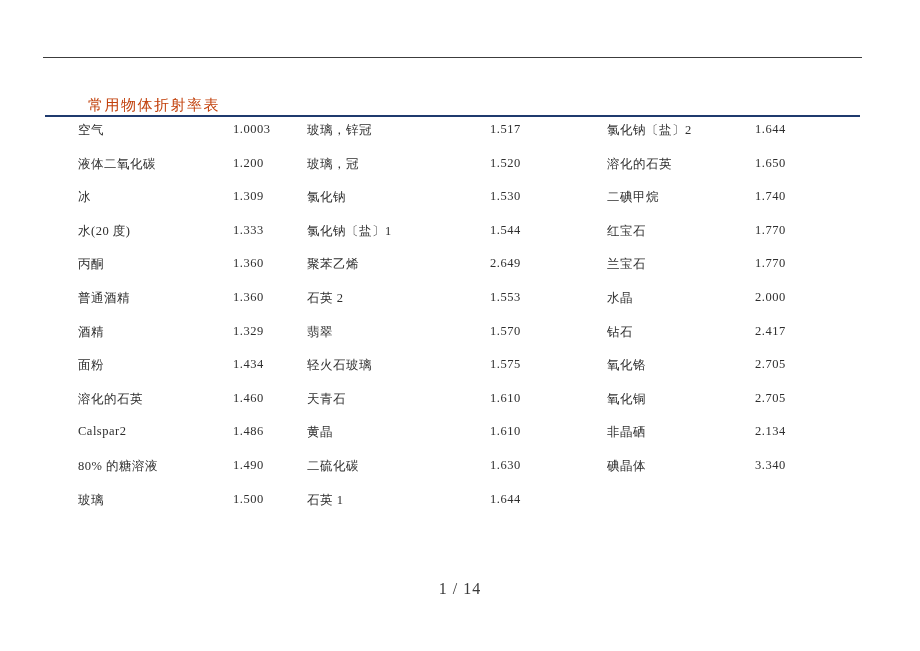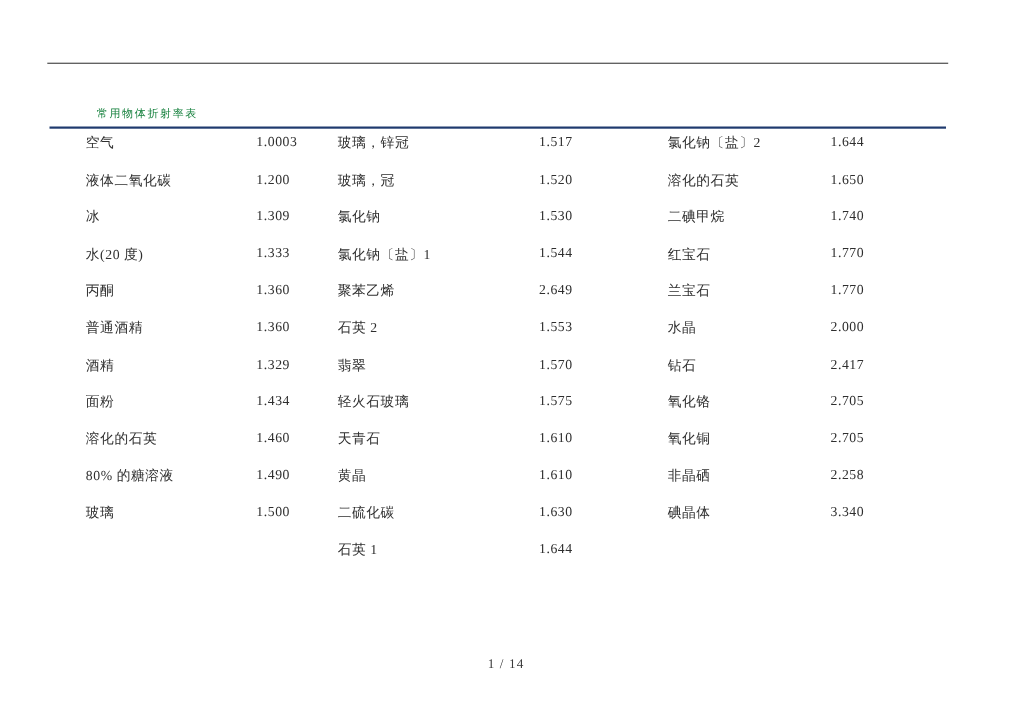--- a/index.html
+++ b/index.html
@@ -22,22 +22,22 @@
     left: 43px;
     top: 57px;
     width: 819px;
     height: 0;
     border-top: 1.5px solid #3c3c3c;
   }
   .title {
     position: absolute;
     left: 88px;
     top: 96px;
-    color: #15803d;
-    font-size: 10px;
+    color: #c2410c;
+    font-size: 15px;
     letter-spacing: 1.5px;
     white-space: nowrap;
   }
   .title-underline {
     position: absolute;
     left: 45px;
     top: 115px;
     width: 815px;
     height: 2px;
     background: #1f3a6e;
@@ -71,24 +71,23 @@
   }
   .col-1 .value { left: 155px; }
   .col-2 .value { left: 183px; }
   .col-3 .value { left: 148px; }
   .footer {
     position: absolute;
     left: 0;
     top: 580px;
     width: 100%;
     text-align: center;
-    font-size: 12px;
+    font-size: 16px;
     color: #3a3a3a;
     letter-spacing: 1px;
-    margin-top: 16px;
   }
 </style>
 </head>
 <body>
 
 <div class="page">
   <div class="top-rule"></div>
   <div class="title">常用物体折射率表</div>
   <div class="title-underline"></div>
   <div class="table">
@@ -123,20 +122,24 @@
         </div>
         <div class="row">
           <span class="name">面粉</span>
           <span class="value">1.434</span>
         </div>
         <div class="row">
           <span class="name">溶化的石英</span>
           <span class="value">1.460</span>
         </div>
         <div class="row">
+          <span class="name">Calspar2</span>
+          <span class="value">1.486</span>
+        </div>
+        <div class="row">
           <span class="name">80% 的糖溶液</span>
           <span class="value">1.490</span>
         </div>
         <div class="row">
           <span class="name">玻璃</span>
           <span class="value">1.500</span>
         </div>
       </div>
     <div class="col col-2">
         <div class="row">
@@ -220,21 +223,21 @@
         <div class="row">
           <span class="name">氧化铬</span>
           <span class="value">2.705</span>
         </div>
         <div class="row">
           <span class="name">氧化铜</span>
           <span class="value">2.705</span>
         </div>
         <div class="row">
           <span class="name">非晶硒</span>
-          <span class="value">2.258</span>
+          <span class="value">2.134</span>
         </div>
         <div class="row">
           <span class="name">碘晶体</span>
           <span class="value">3.340</span>
         </div>
       </div>
   </div>
   <div class="footer">1 / 14</div>
 </div>
 

